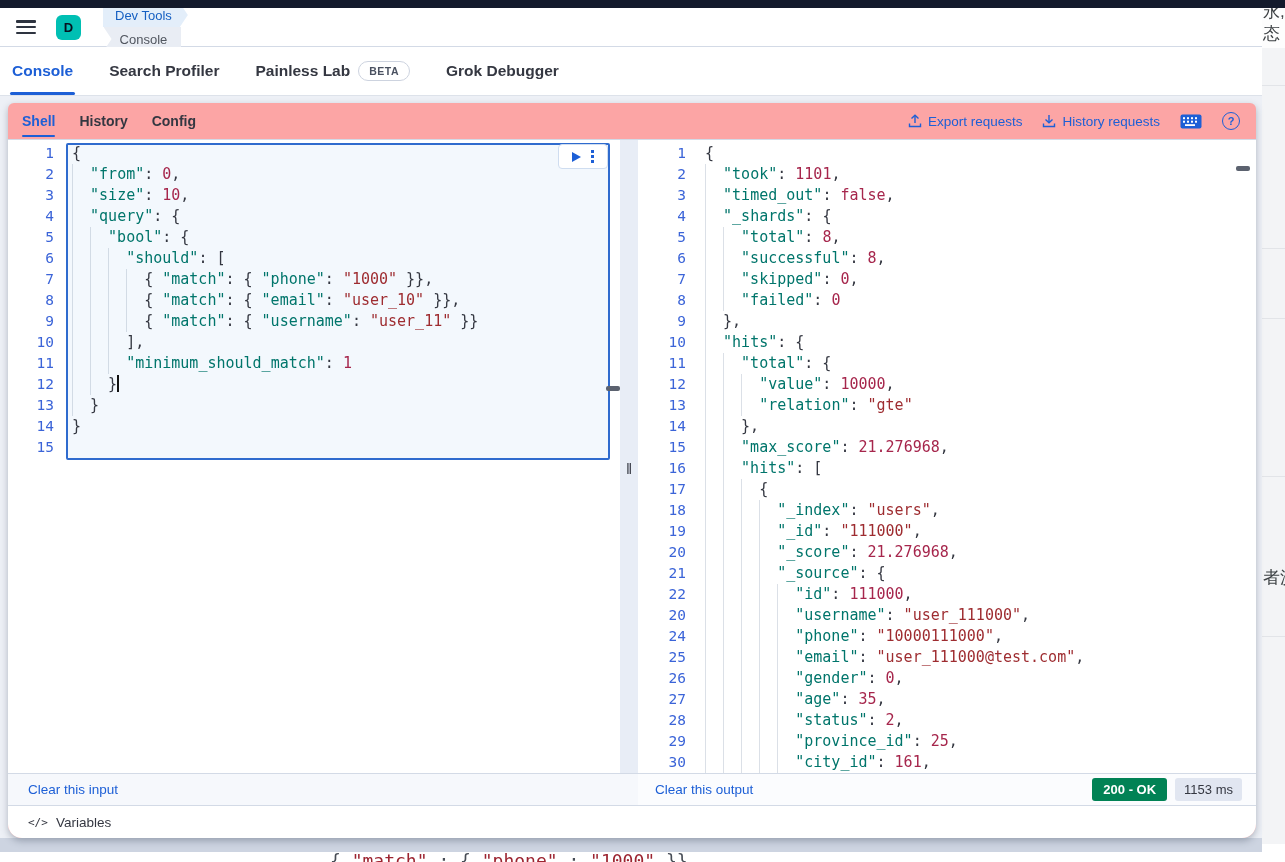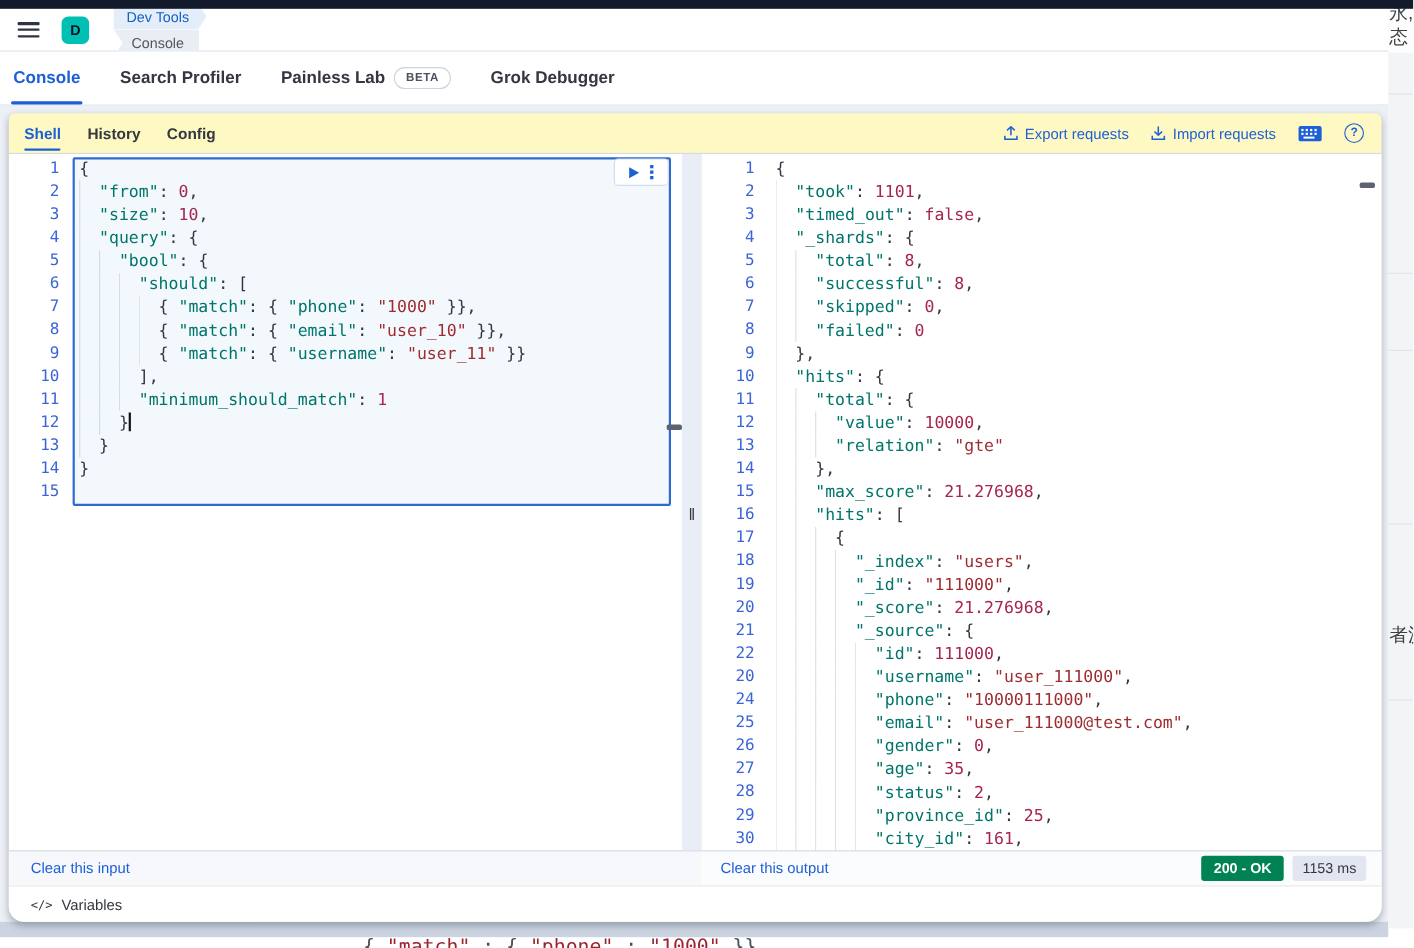--- a/index.html
+++ b/index.html
@@ -40,21 +40,21 @@
     border-bottom:1px solid #dde2ea; display:flex; align-items:center; padding:0 10px; z-index:5; }
   .app-tab { position:relative; height:100%; display:flex; align-items:center; padding:0 2px;
     margin-right:32px; font-size:15.5px; font-weight:700; color:#343741; cursor:pointer; }
   .app-tab.active { color:#1d5fd6; }
   .app-tab.active::after { content:""; position:absolute; left:0; right:0; bottom:0; height:3px;
     background:#1d5fd6; border-radius:2px; }
   .beta-pill { margin-left:8px; border:1px solid #cdd3df; border-radius:12px; background:#fff;
     font-size:10.5px; font-weight:700; letter-spacing:.5px; color:#4a5160; padding:3px 10px; }
 
   
-  .card { position:absolute; left:8px; top:103px; width:1248px; height:735px; background:#fef9c3;
+  .card { position:absolute; left:8px; top:103px; width:1248px; height:735px; background:#fca5a5;
     border-radius:6px 6px 14px 14px; box-shadow:0 3px 7px rgba(55,65,85,.35); z-index:4; }
   .console-nav { position:absolute; left:0; top:0; width:100%; height:37px;
     border-bottom:1px solid #d3dae6; display:flex; align-items:center; padding:0 16px 0 14px; }
   .cn-tab { position:relative; height:100%; display:flex; align-items:center; font-size:14px;
     font-weight:600; color:#343741; margin-right:24px; cursor:pointer; }
   .cn-tab.active { color:#1d5fd6; }
   .cn-tab.active::after { content:""; position:absolute; left:0; right:0; bottom:2px; height:2px;
     background:#1d5fd6; border-radius:1px; }
   .cn-actions { margin-left:auto; display:flex; align-items:center; gap:20px; }
   .cn-link { display:flex; gap:6px; color:#1d5fd6; font-size:13.5px; cursor:pointer; }
@@ -184,21 +184,21 @@
           <span>Export requests</span>
         </div>
         <div class="cn-link">
           <span>
             <svg width="14" height="14" viewBox="0 0 14 14" fill="none" stroke="#1d5fd6" stroke-width="1.4">
               <path d="M7 1 V8.5"></path>
                 <path d="M3.5 5.5 L7 8.8 L10.5 5.5"></path>
                 <path d="M1.5 9.5 V12.5 H12.5 V9.5"></path>
             </svg>
           </span>
-          <span>Import requests</span>
+          <span>History requests</span>
         </div>
         <div class="icon-btn">
           <svg width="22" height="15" viewBox="0 0 22 15">
             <rect x="0.5" y="0.5" width="21" height="14" rx="2" fill="#1d5fd6"></rect>
             <g fill="#fff">
               <rect x="3" y="3.2" width="2" height="2"></rect>
                 <rect x="7" y="3.2" width="2" height="2"></rect>
               <rect x="11" y="3.2" width="2" height="2"></rect>
                 <rect x="15" y="3.2" width="2" height="2"></rect>
               <rect x="3" y="6.7" width="2" height="2"></rect>

